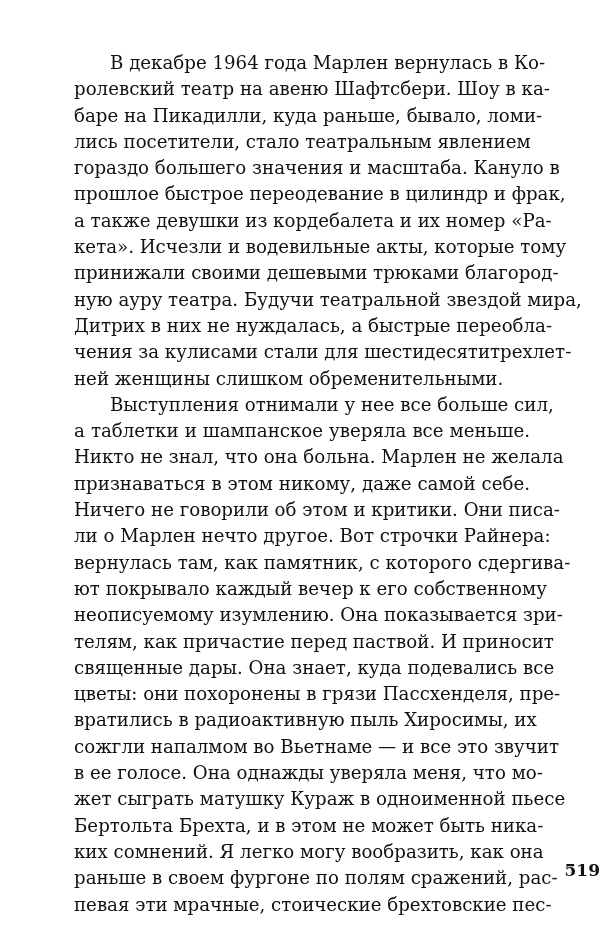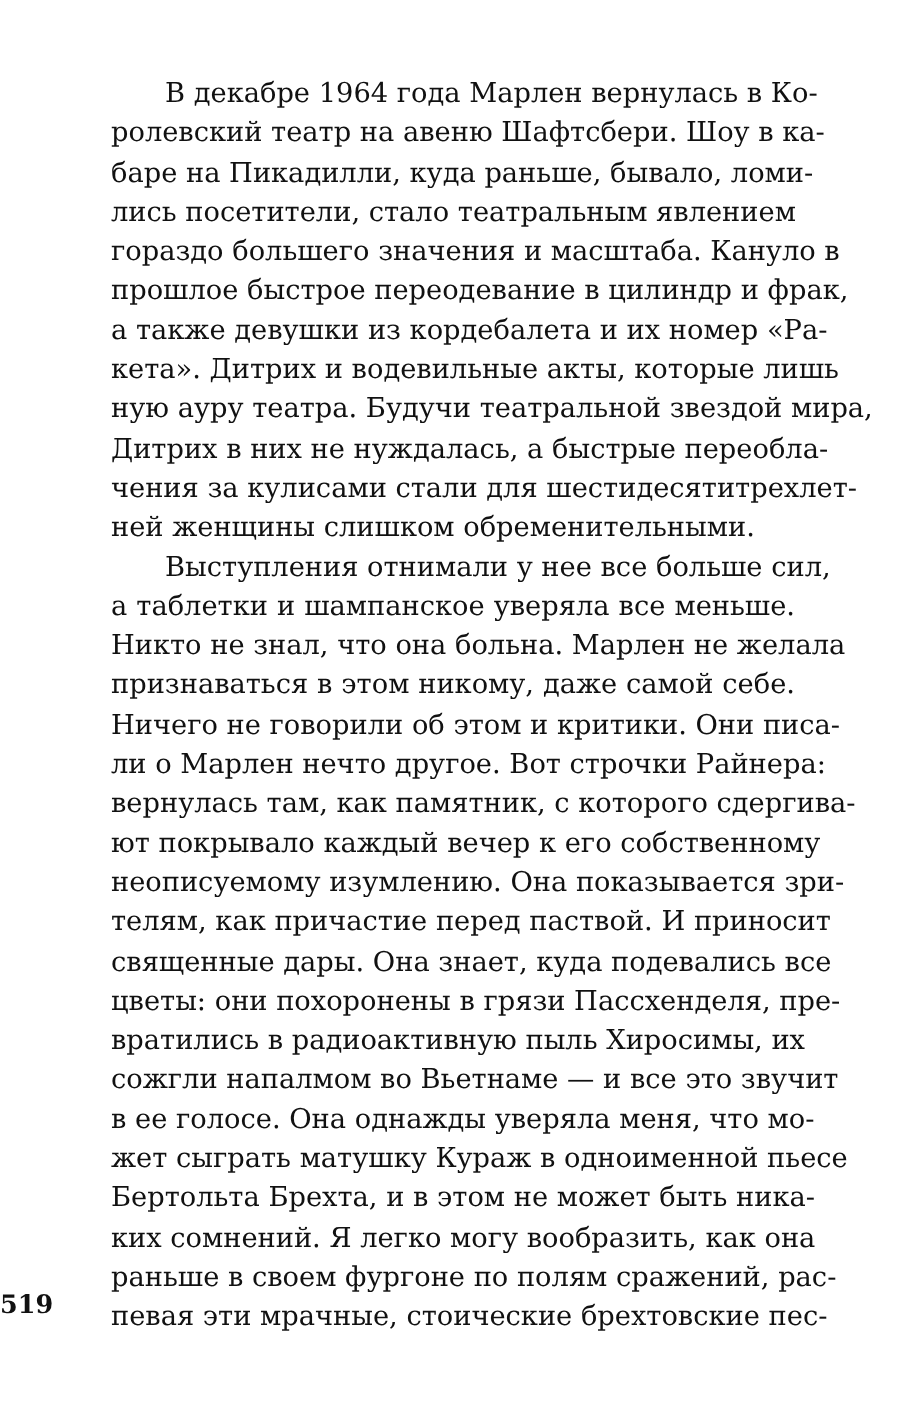--- a/index.html
+++ b/index.html
@@ -35,41 +35,42 @@
       padding-left: 36px;
     }
     .line.last {
       text-align-last: left;
     }
     .page-number {
       position: absolute;
       left: 0;
       width: 600px;
       top: 860px;
-      text-align: left;
+      text-align: right;
       font-family: "DejaVu Serif", "Liberation Serif", serif;
       font-size: 17px;
       font-weight: bold;
       color: #111111;
     }
   </style>
 </head>
 <body>
 
 <div class="page">
 
   <div>
     <span class="line indent">В декабре 1964 года Марлен вернулась в Ко-</span>
     <span class="line">ролевский театр на авеню Шафтсбери. Шоу в ка-</span>
     <span class="line">баре на Пикадилли, куда раньше, бывало, ломи-</span>
     <span class="line">лись посетители, стало театральным явлением</span>
     <span class="line">гораздо большего значения и масштаба. Кануло в</span>
     <span class="line">прошлое быстрое переодевание в цилиндр и фрак,</span>
     <span class="line">а также девушки из кордебалета и их номер «Ра-</span>
-    <span class="line">кета». Дитрих и водевильные акты, которые лишь</span>
+    <span class="line">кета». Исчезли и водевильные акты, которые тому</span>
+    <span class="line">принижали своими дешевыми трюками благород-</span>
     <span class="line">ную ауру театра. Будучи театральной звездой мира,</span>
     <span class="line">Дитрих в них не нуждалась, а быстрые переобла-</span>
     <span class="line">чения за кулисами стали для шестидесятитрехлет-</span>
     <span class="line last">ней женщины слишком обременительными.</span>
   </div>
 
   <div>
     <span class="line indent">Выступления отнимали у нее все больше сил,</span>
     <span class="line">а таблетки и шампанское уверяла все меньше.</span>
     <span class="line">Никто не знал, что она больна. Марлен не желала</span>

